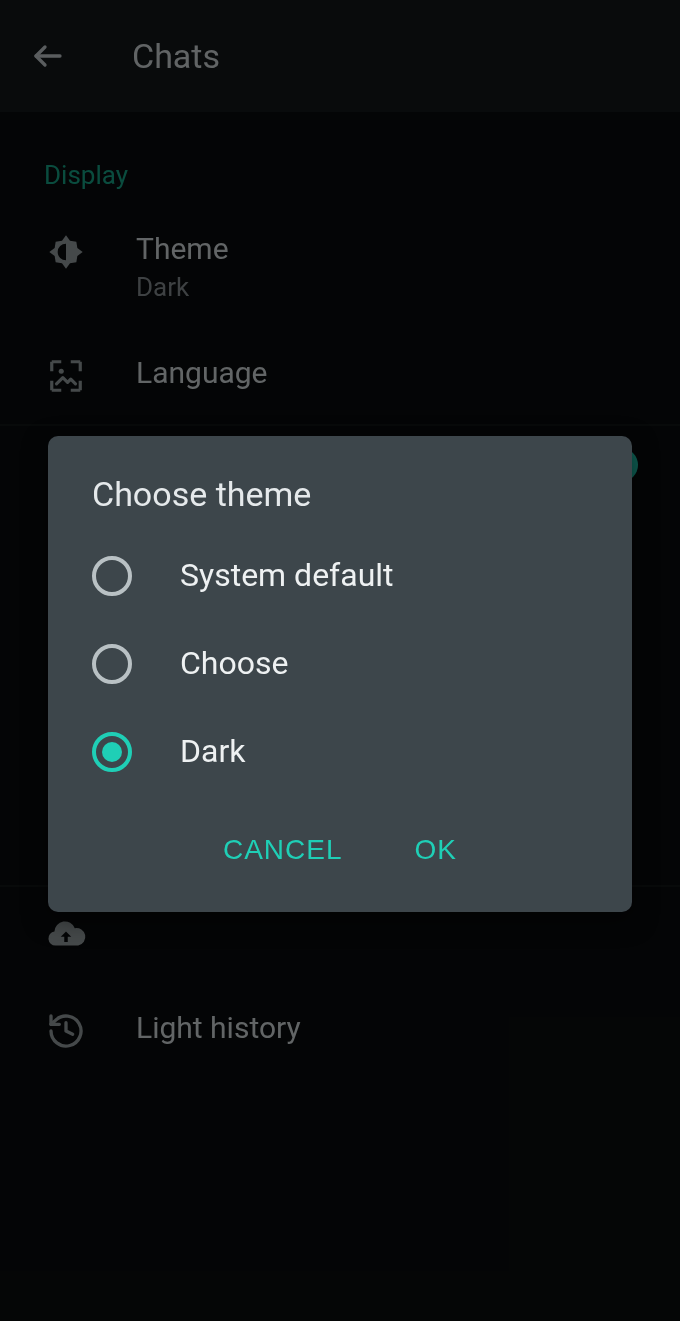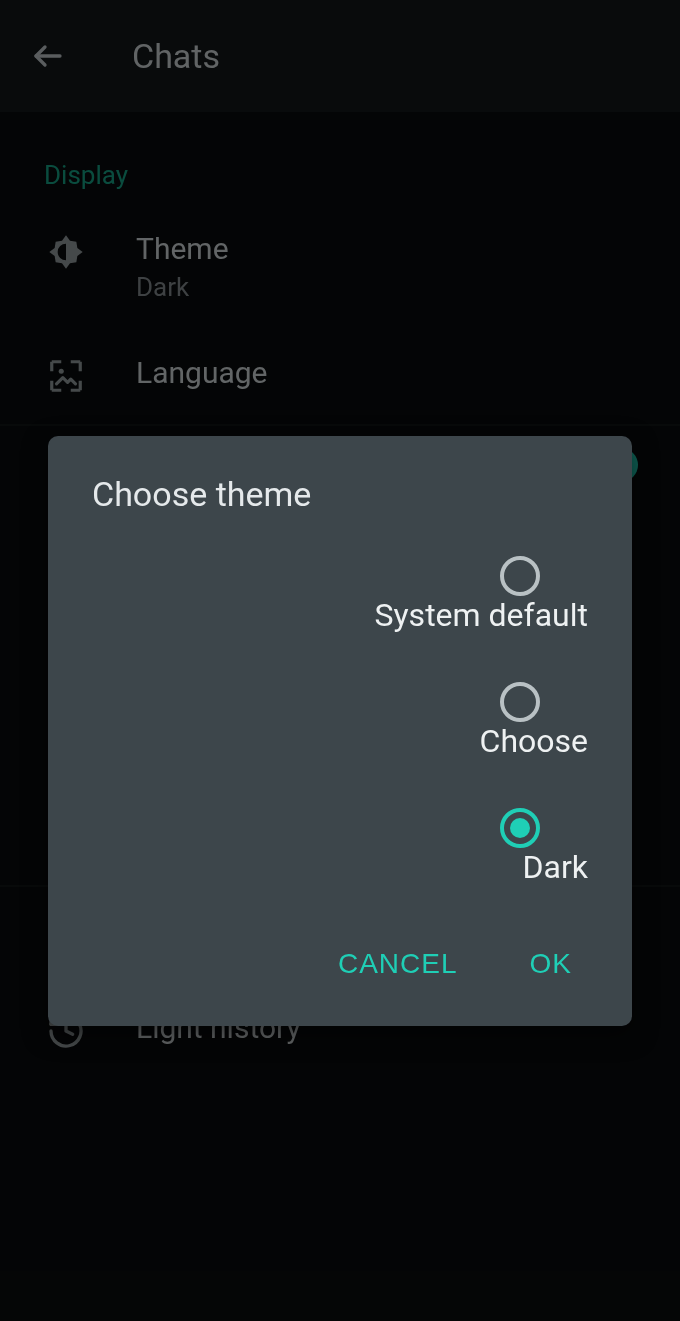--- a/index.html
+++ b/index.html
@@ -110,24 +110,23 @@
     box-shadow: 0 8px 24px rgba(0,0,0,0.5);
   }
   .dialog-title {
     color: #e5e9eb;
     font-size: 34px;
     font-weight: 400;
     padding: 0 44px 18px 44px;
   }
   .radio-row {
     display: flex;
-    align-items: flex-end;
+    align-items: flex-start;
     padding: 24px 44px;
     cursor: pointer;
-    flex-direction: column;
   }
   .radio {
     width: 40px; height: 40px;
     border: 4px solid #b9c1c4;
     border-radius: 50%;
     margin-right: 48px;
     position: relative;
     flex-shrink: 0;
   }
   .radio.checked {
@@ -141,21 +140,21 @@
     background: #1fcfb6;
     border-radius: 50%;
     transform: translate(-50%, -50%);
   }
   .radio-label {
     color: #eef1f2;
     font-size: 32px;
   }
   .dialog-actions {
     display: flex;
-    justify-content: flex-end;
+    justify-content: center;
     gap: 48px;
     padding: 30px 48px 18px 48px;
   }
   .dlg-btn {
     color: #1fcfb6;
     font-size: 28px;
     letter-spacing: 1px;
     background: none;
     border: none;
     cursor: pointer;

